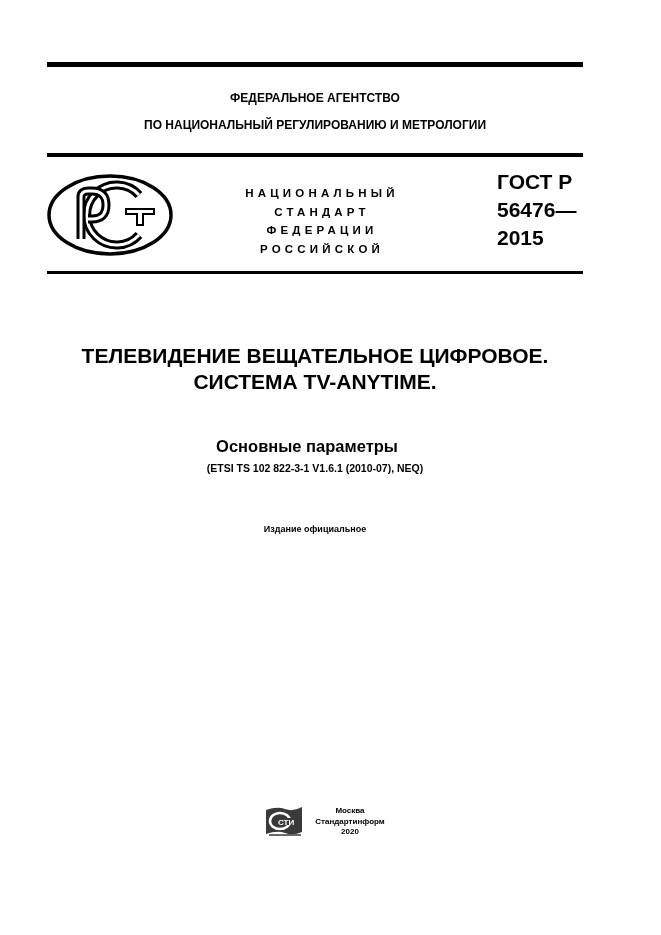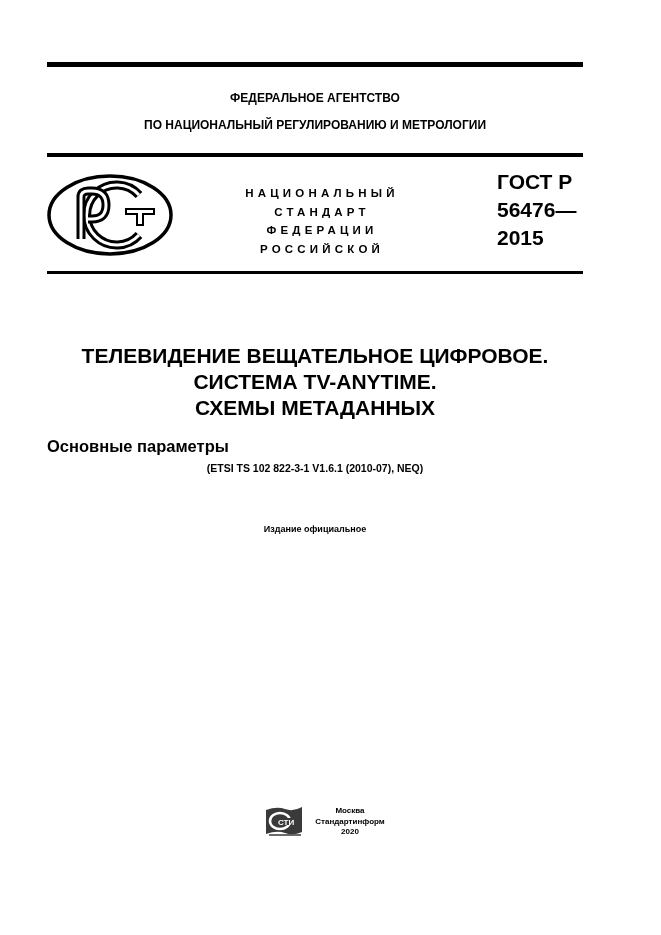--- a/index.html
+++ b/index.html
@@ -6,21 +6,21 @@
   body { width: 661px; height: 935px; position: relative; overflow: hidden;
          font-family: "Liberation Sans", sans-serif; color: #000; }
   .abs { position: absolute; }
   .rule { position: absolute; left: 47px; width: 536px; background: #000; }
   .agency { left: 47px; width: 536px; font-size: 12px; font-weight: bold; text-align: center; }
   .natstd { left: 232px; width: 180px; text-align: center; font-weight: bold;
             font-size: 11.5px; letter-spacing: 4.2px; line-height: 18.5px; margin-top: 14px; }
   .gost { left: 497px; font-weight: bold; font-size: 21px; line-height: 28px; }
   .title { left: 47px; width: 536px; text-align: center; font-weight: bold;
            font-size: 21px; line-height: 26px; }
-  .subtitle { left: 47px; width: 536px; font-weight: bold; font-size: 16.5px; }
+  .subtitle { left: 39px; width: 536px; text-align: center; font-weight: bold; font-size: 16.5px; }
   .ref { left: 47px; width: 536px; text-align: center; font-weight: bold; font-size: 10.5px; }
   .edition { left: 47px; width: 536px; text-align: center; font-weight: bold; font-size: 9px; }
   .publisher { left: 310px; width: 80px; text-align: center; font-weight: bold; font-size: 8px; line-height: 10.5px; }
 </style>
 </head>
 <body>
 
 <div class="rule" style="top:62px;height:5px;"></div>
 
 <div class="abs agency" style="top:91px;">ФЕДЕРАЛЬНОЕ АГЕНТСТВО</div>
@@ -56,21 +56,20 @@
   <div>ГОСТ Р</div>
   <div>56476—</div>
   <div>2015</div>
 </div>
 
 <div class="rule" style="top:271px;height:3px;"></div>
 
 <div class="abs title" style="top:343px;">
   <div>ТЕЛЕВИДЕНИЕ ВЕЩАТЕЛЬНОЕ ЦИФРОВОЕ.</div>
   <div>СИСТЕМА TV-ANYTIME.</div>
-  <div>СХЕМЫ МЕТАДАННЫХ</div>
 </div>
 
 <div class="abs subtitle" style="top:437px;">Основные параметры</div>
 <div class="abs ref" style="top:462px;">(ETSI TS 102 822-3-1 V1.6.1 (2010-07), NEQ)</div>
 
 <div class="abs edition" style="top:524px;">Издание официальное</div>
 
 <div class="abs" style="left:263px;top:804px;width:42px;height:34px;">
   <svg width="42" height="34" viewBox="0 0 42 34">
     <path d="M3 6 Q14 2 22 5 Q30 8 39 3 L39 28 Q30 32 22 29 Q14 26 3 30 Z" fill="#3a3a3a"></path>

